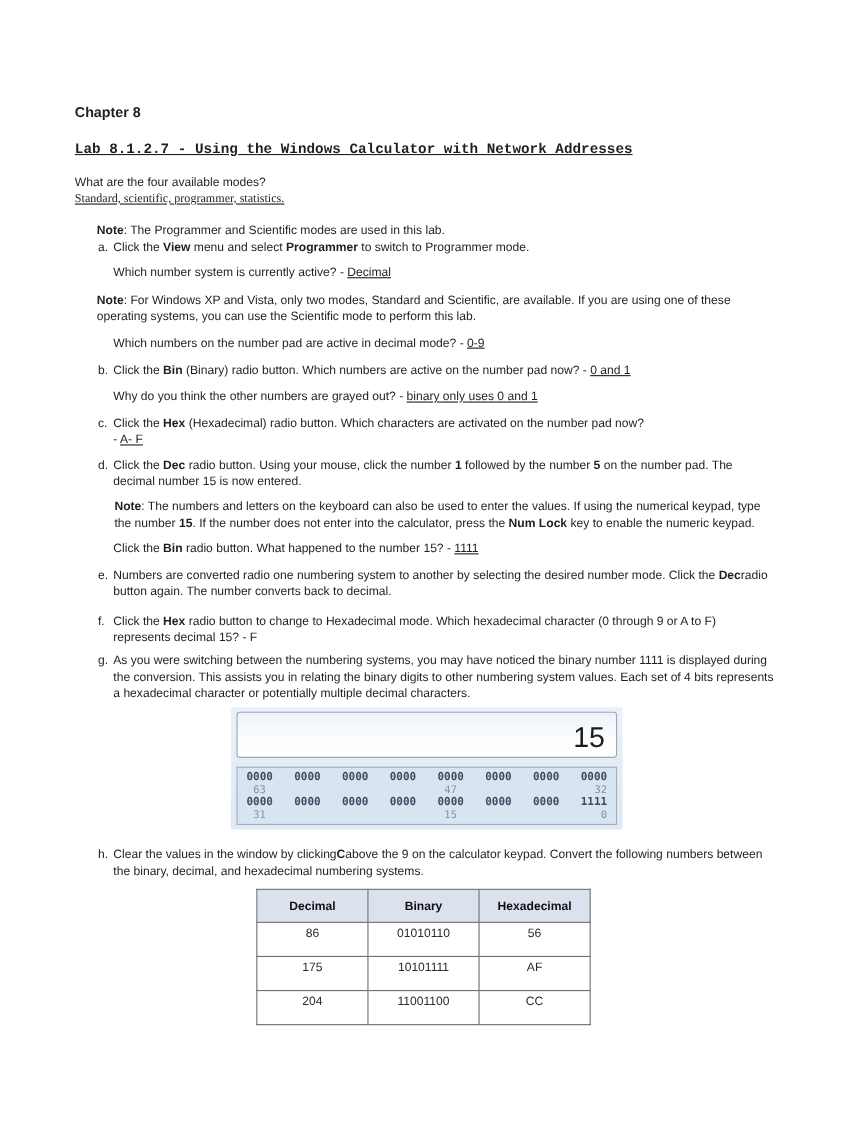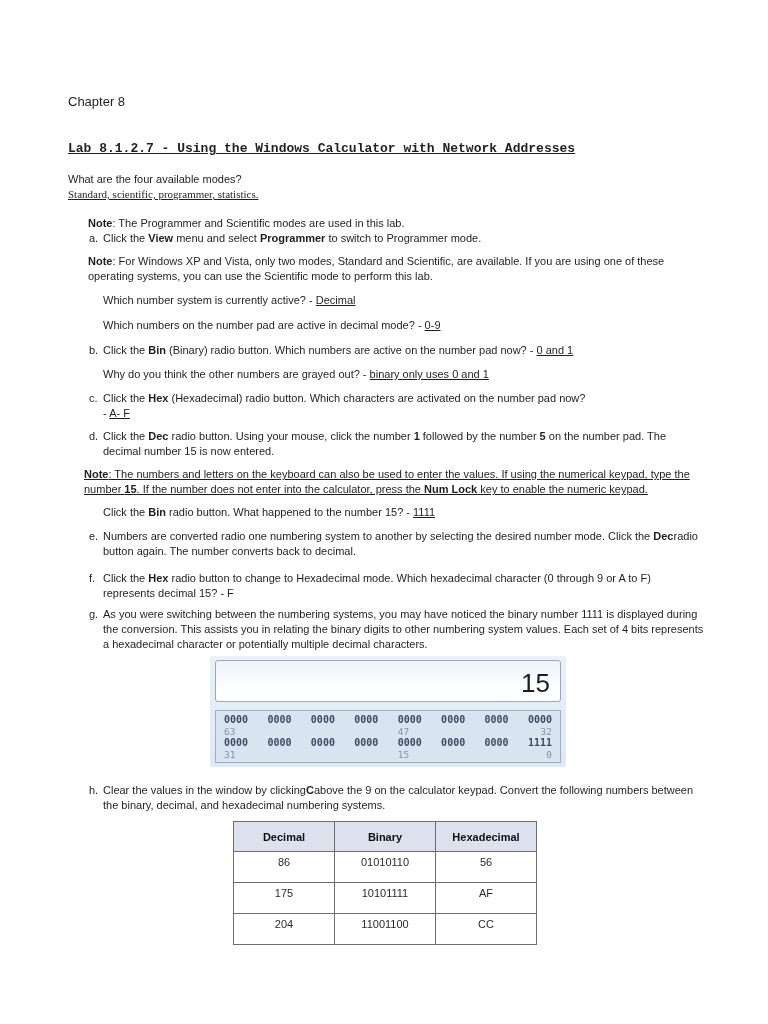--- a/index.html
+++ b/index.html
@@ -4,31 +4,31 @@
 <style>
   * { margin:0; padding:0; box-sizing:border-box; }
   html,body { background:#ffffff; }
   body {
     width:768px; height:1024px; position:relative; overflow:hidden;
     font-family:"Liberation Sans", sans-serif; font-size:11px; color:#1f1f1f;
   }
   .page { position:absolute; left:0; top:0; width:768px; height:1024px; background:#fff; }
   .content { position:absolute; left:68px; top:94px; width:637px; }
 
-  .chapter { font-size:13px; font-weight:normal; margin-bottom:32px; }
+  .chapter { font-size:13px; font-weight:bold; margin-bottom:19px; }
   .lab-title { font-size:13px; font-weight:bold; text-decoration:underline; margin-bottom:16px;font-family:Liberation Mono, monospace; }
 
   p, .para { line-height:15px; }
   .intro { margin-bottom:14px; }
   .intro .answer { text-decoration:underline;font-family:Liberation Serif, serif; }
 
   .note1 { margin-left:20px; margin-bottom:0; }
   .note2 { margin-left:20px; margin-bottom:9px; }
   .subq  { margin-left:35px; }
-  .note3 { margin-left:16px; margin-bottom:8px;text-decoration:underline; }
+  .note3 { margin-left:36px; margin-bottom:8px; }
 
   .li { position:relative; padding-left:35px; }
   .li .li-label { position:absolute; left:21px; top:0; }
 
   .mb8{margin-bottom:8px;} .mb9{margin-bottom:9px;} .mb10{margin-bottom:10px;}
   .mb12{margin-bottom:12px;} .mb6{margin-bottom:6px;} .mb4{margin-bottom:4px;}
 
   .bold { font-weight:bold; }
   .und  { text-decoration:underline; }
 
@@ -46,21 +46,21 @@
   }
   .calc-display-value { font-size:26px; line-height:1.1; color:#1c1c1c; }
   .bit-panel {
     margin-top:8px; height:53px; border:1px solid #9fafc2; background:#d9e4f1;
     padding:3px 8px 2px 8px; font-family:"DejaVu Sans Mono", monospace;
   }
   .bit-line { display:flex; justify-content:space-between; font-size:10px; font-weight:bold;
               line-height:12px; color:#3d4c62; }
   .bit-group { width:24px; text-align:left; }
   .bit-labels { display:flex; justify-content:space-between; font-size:9.5px; line-height:11px; color:#8292a6; }
-  .bit-label { width:24px; text-align:left; }
+  .bit-label { width:24px; text-align:center; }
   .bit-label.right { text-align:right; }
 
   
   .conv-table { border-collapse:collapse; margin-left:165px; }
   .conv-table th, .conv-table td { border:1px solid #6e6e6e; width:101px; text-align:center; }
   .conv-table th { background:#dbe2ee; height:30px; font-size:11px; font-weight:bold; color:#101010; vertical-align:middle; }
   .conv-table td { height:31px; font-size:11px; color:#2a2a2a; vertical-align:top; padding-top:4px; }
 </style>
 </head>
 <body>
@@ -76,23 +76,23 @@
       <div class="para answer">Standard, scientific, programmer, statistics.</div>
     </div>
 
     <div class="para note1"><span class="bold">Note</span><span>: The Programmer and Scientific modes are used in this lab.</span></div>
 
     <div class="para li mb8">
       <span class="li-label">a.</span>
       <span><span>Click the </span><span class="bold">View</span><span> menu and select </span><span class="bold">Programmer</span><span> to switch to Programmer mode.</span></span>
     </div>
 
+    <div class="para subq mb10"><span>Which number system is currently active? - </span><span class="und">Decimal</span></div>
+
     <div class="para note2"><span class="bold">Note</span><span>: For Windows XP and Vista, only two modes, Standard and Scientific, are available. If you are using one of these operating systems, you can use the Scientific mode to perform this lab.</span></div>
-
-    <div class="para subq mb10"><span>Which number system is currently active? - </span><span class="und">Decimal</span></div>
     <div class="para subq mb10"><span>Which numbers on the number pad are active in decimal mode? - </span><span class="und">0-9</span></div>
 
     <div class="para li mb9">
       <span class="li-label">b.</span>
       <span><span>Click the </span><span class="bold">Bin</span><span> (Binary) radio button. Which numbers are active on the number pad now? - </span><span class="und">0 and 1</span></span>
     </div>
 
     <div class="para subq mb9"><span>Why do you think the other numbers are grayed out? - </span><span class="und">binary only uses 0 and 1</span></div>
 
     <div class="para li mb8">

